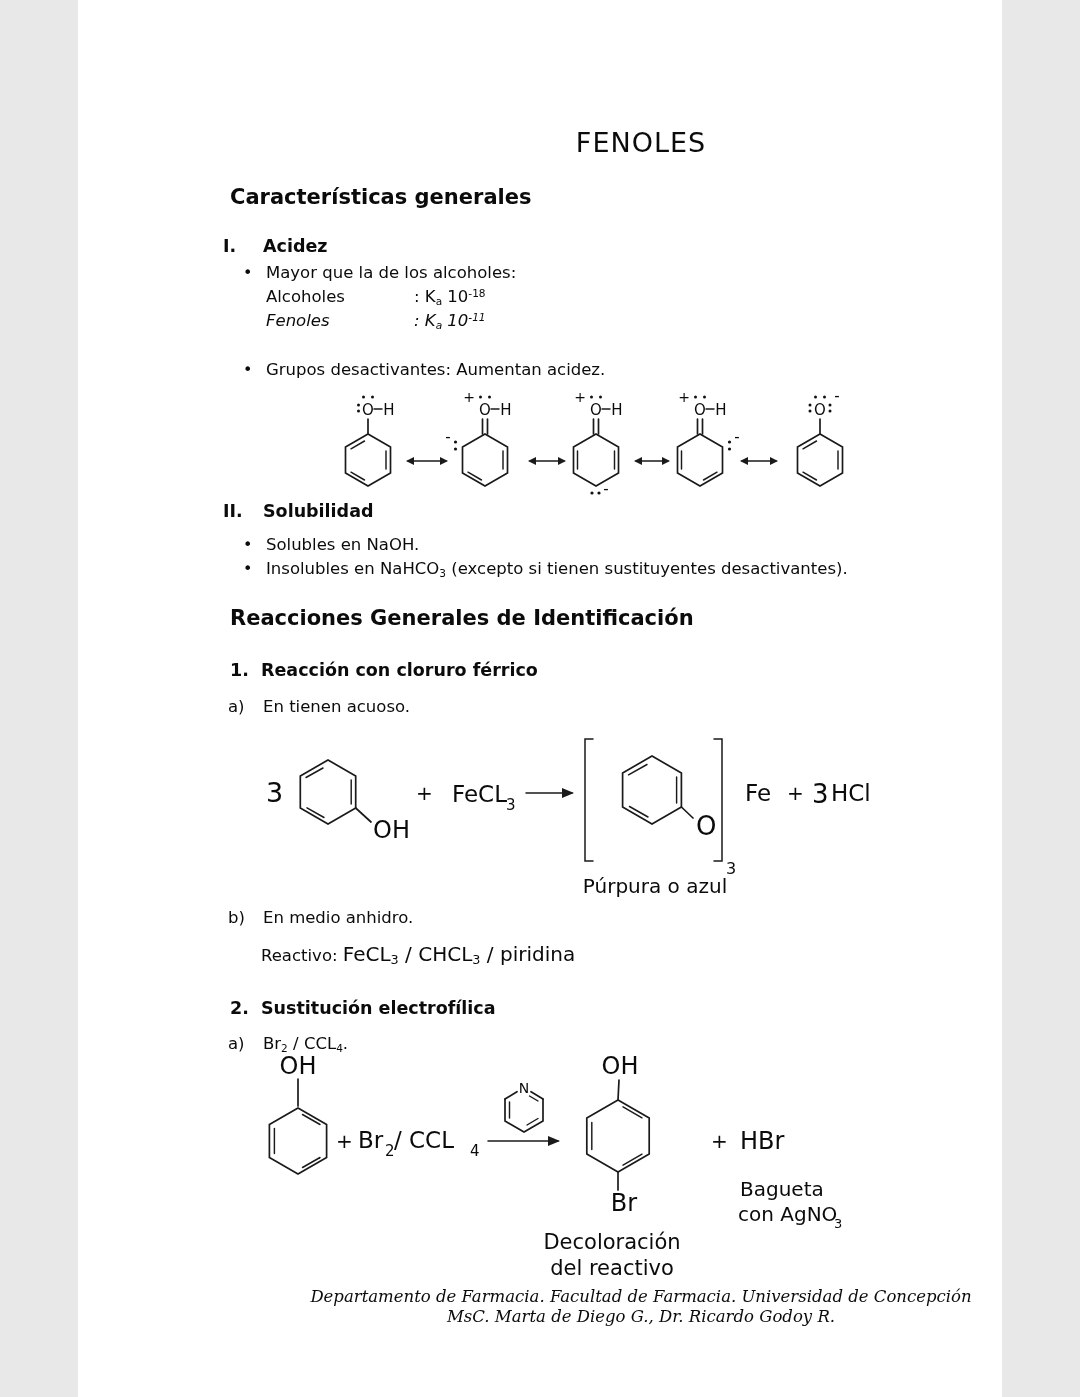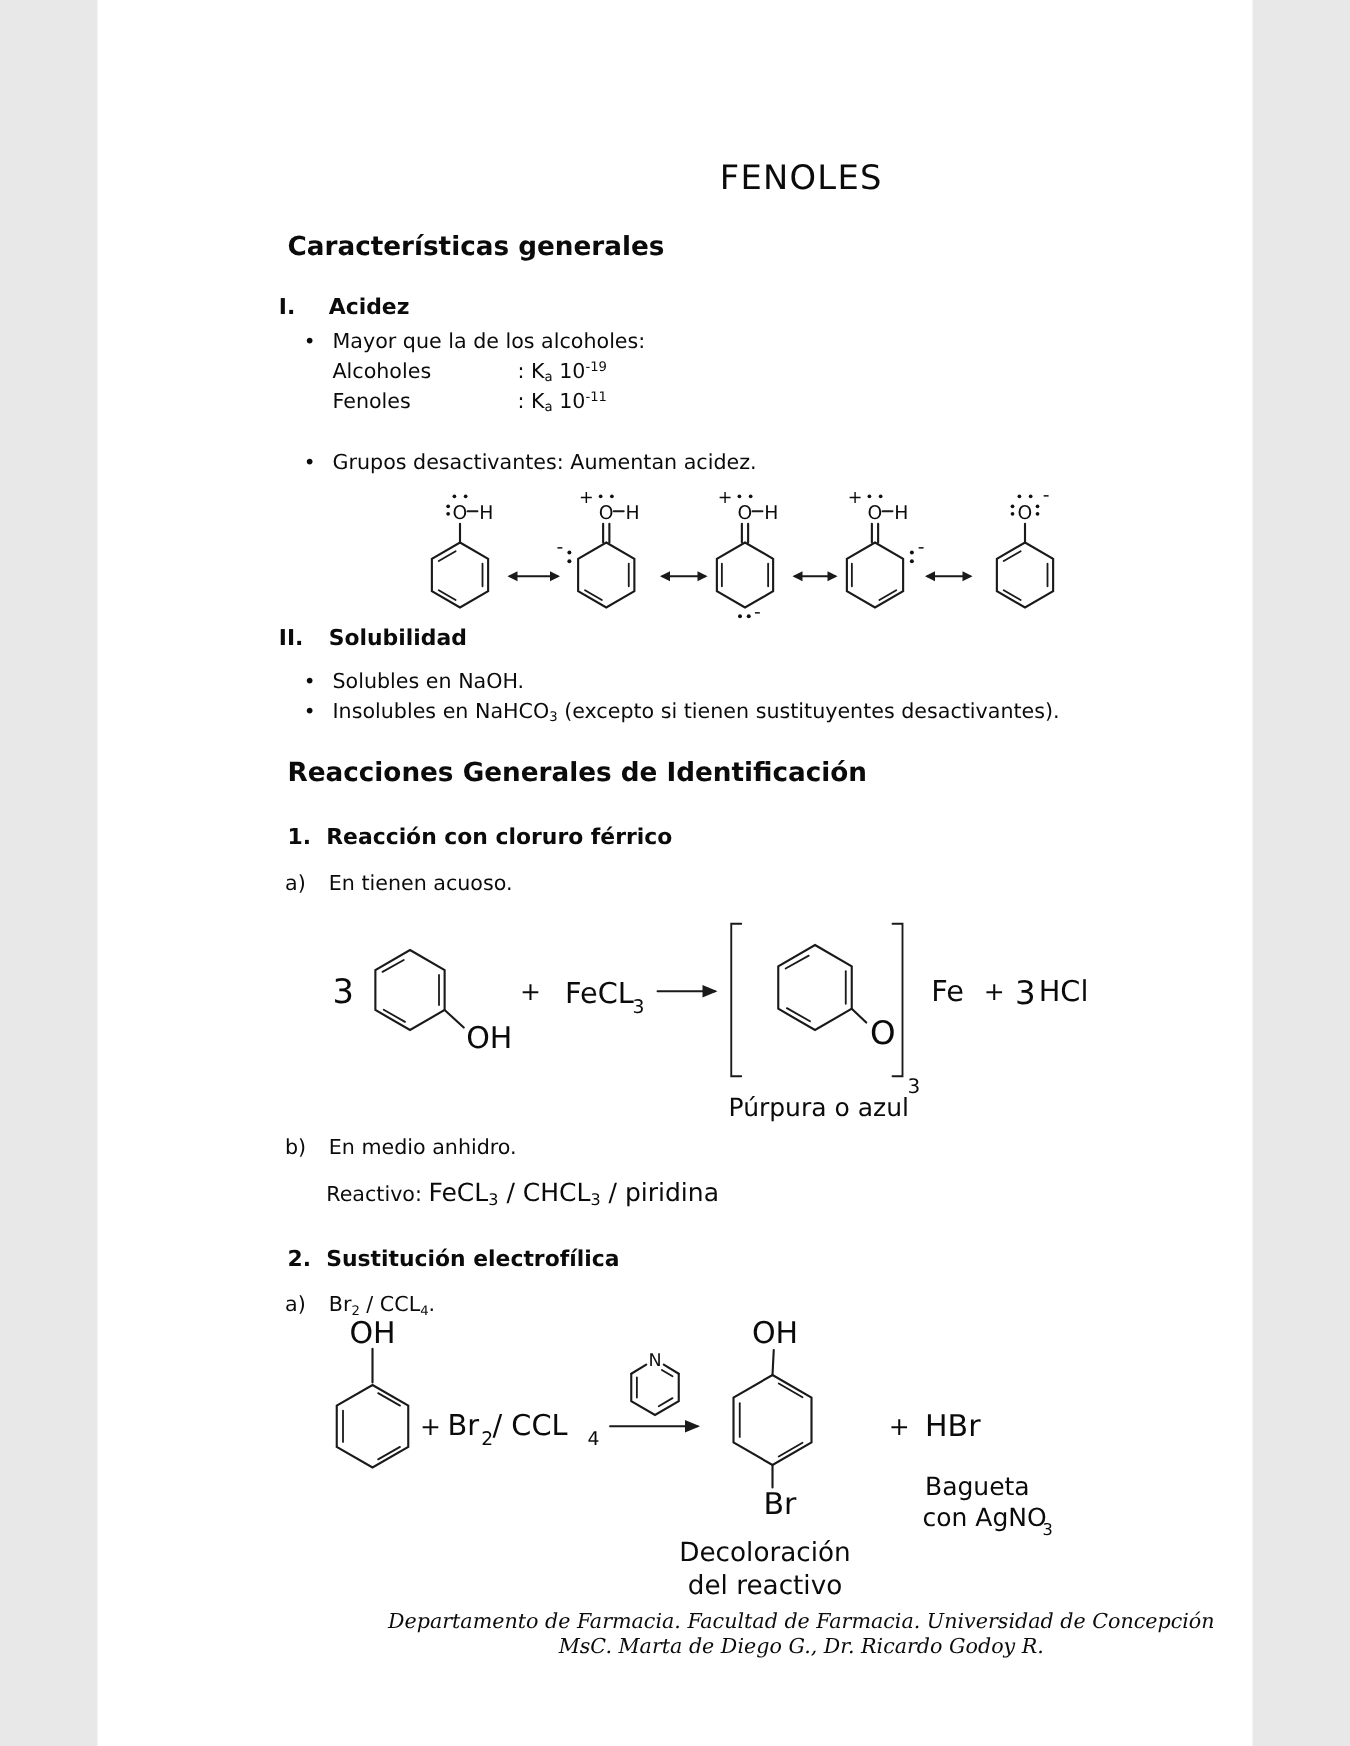--- a/index.html
+++ b/index.html
@@ -45,23 +45,23 @@
   <div class="abs h1" style="left:152px; top:185px;">Características generales</div>
 
   <div class="abs h2" style="left:145px; top:236px;">
     <span class="num40">I.</span><span>Acidez</span>
   </div>
 
   <div class="bullet-line body16" style="left:188px; top:263px;">
     <span>Mayor que la de los alcoholes:</span>
   </div>
   <div class="abs body16" style="left:188px; top:287px;">
-    <span class="lbl148">Alcoholes</span><span>: K</span><span class="sub">a</span><span> 10</span><span class="sup">-19</span>
-  </div>
-  <div class="abs body16" style="left:188px; top:311px;">
+    <span class="lbl148">Alcoholes</span><span>: K</span><span class="sub">a</span><span> 10</span><span class="sup">-18</span>
+  </div>
+  <div class="abs body16" style="left:188px; top:311px;font-style:italic;">
     <span class="lbl148">Fenoles</span><span>: K</span><span class="sub">a</span><span> 10</span><span class="sup">-11</span>
   </div>
   <div class="bullet-line body16" style="left:188px; top:360px;">
     <span>Grupos desactivantes: Aumentan acidez.</span>
   </div>
 
   <svg class="abs" style="left:250px; top:386px;" width="560" height="122" viewBox="0 0 560 122">
 
     <g>
       <polygon class="bond" points="40,48 62.5,61 62.5,87 40,100 17.5,87 17.5,61"></polygon>

